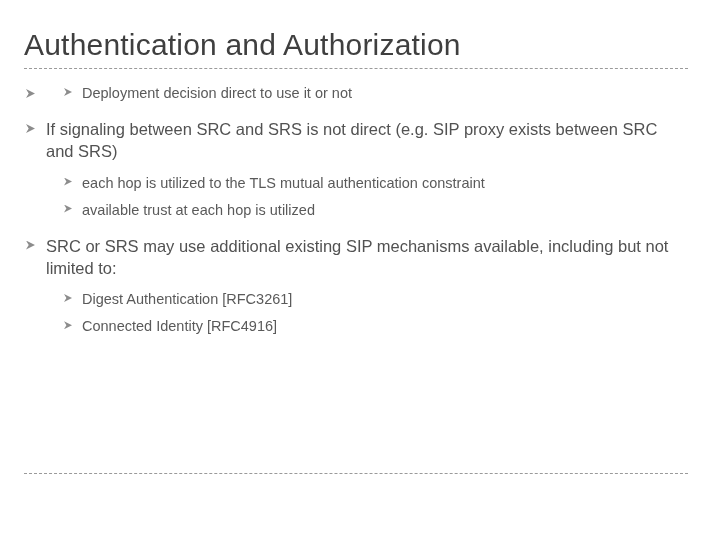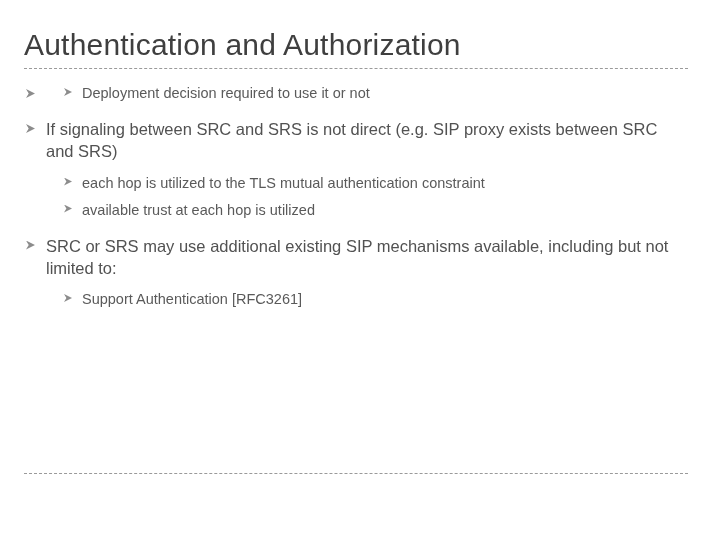--- a/index.html
+++ b/index.html
@@ -90,42 +90,45 @@
 
 <div class="slide">
   <h1 class="title">Authentication and Authorization</h1>
   <hr class="title-rule">
 
   <ul class="lvl1">
 
     <li>
       <ul class="lvl2">
         <li>
-          <span>Deployment decision required to use it or not</span>
+          <span>Deployment decision direct to use it or not</span>
         </li>
       </ul>
     </li>
 
     <li>
       <span>If signaling between SRC and SRS is not direct (e.g. SIP proxy exists between SRC and SRS)</span>
       <ul class="lvl2">
         <li>
           <span>each hop is utilized to the TLS mutual authentication constraint</span>
         </li>
         <li>
           <span>available trust at each hop is utilized</span>
         </li>
       </ul>
     </li>
 
     <li>
       <span>SRC or SRS may use additional existing SIP mechanisms available, including but not limited to:</span>
       <ul class="lvl2">
         <li>
-          <span>Support Authentication [RFC3261]</span>
+          <span>Digest Authentication [RFC3261]</span>
+        </li>
+        <li>
+          <span>Connected Identity [RFC4916]</span>
         </li>
       </ul>
     </li>
 
   </ul>
 
   <hr class="footer-rule">
 </div>
 
 </body></html>

